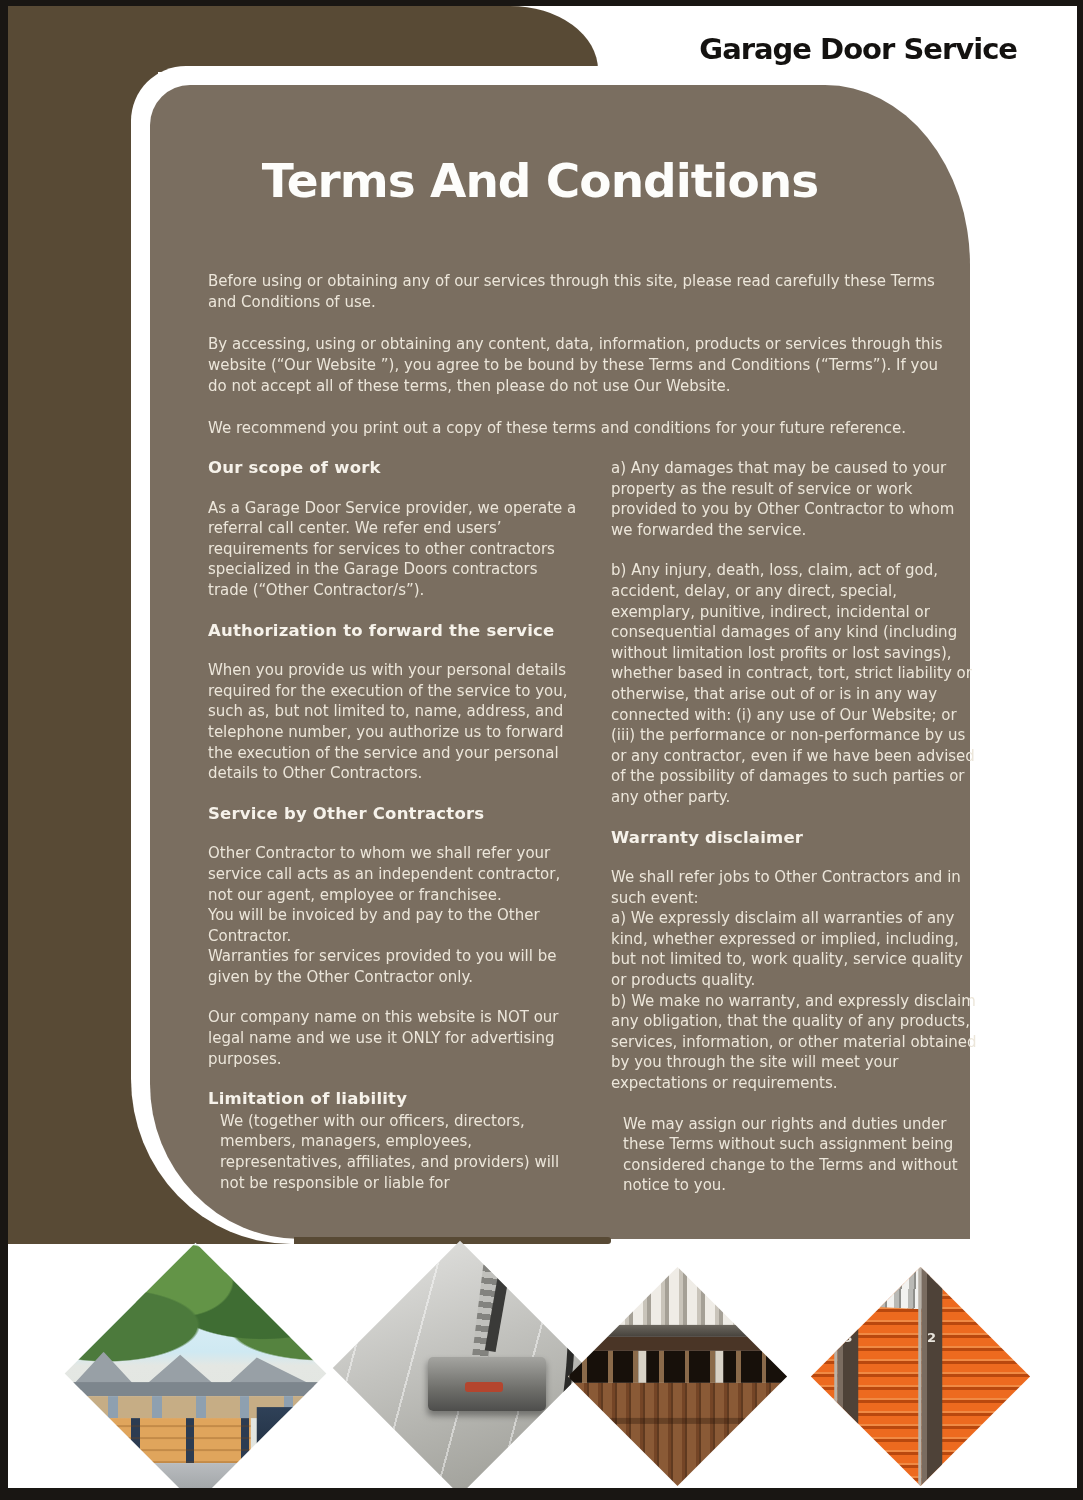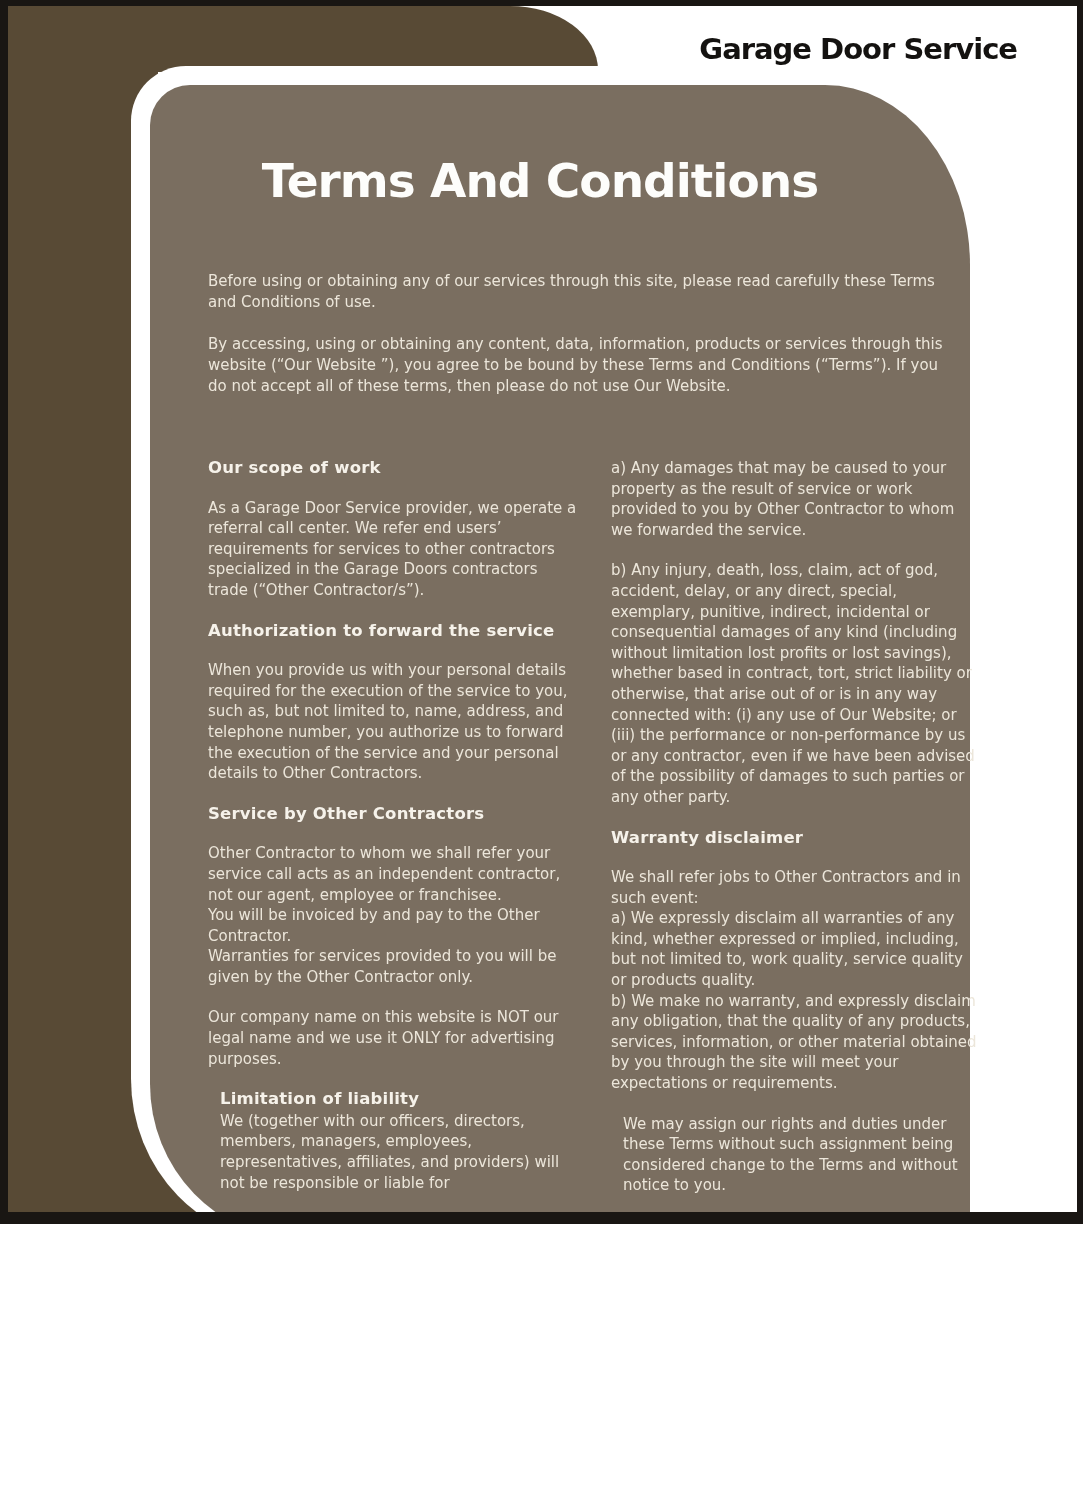--- a/index.html
+++ b/index.html
@@ -1,18 +1,18 @@
 <!DOCTYPE html>
 <html><head>
 <meta charset="utf-8">
 <style>
   html,body{margin:0;padding:0;background:#ffffff;}
   .page{
     position:relative;
-    width:1083px;height:1224px;
+    width:1083px;height:1500px;
     box-sizing:border-box;
     background:#ffffff;
     border:6px solid #191613;
     border-left-width:8px;
     border-bottom-width:12px;
     overflow:hidden;
     font-family:"DejaVu Sans", sans-serif;
   }
   
   .brown-top{
@@ -72,21 +72,21 @@
   .cols{
     position:absolute;left:58px;top:373px;width:772px;
     display:flex;gap:34px;
     color:#ece6da;font-size:15px;line-height:20.6px;
   }
   .col{width:371px;}
   .col h3{
     margin:0 0 19px;font-size:16.5px;font-weight:700;color:#f6f2ea;
     letter-spacing:.2px;
   }
-  .col h3.tight{margin:0 12px 1px;}
+  .col h3.tight{margin:0 0 1px;}
   .col p{margin:0 0 20px;white-space:pre-line;}
   .col p.tight{margin:0 12px 6px;}
   
   .diamond{
     position:absolute;z-index:6;overflow:hidden;
     transform:rotate(45deg);
   }
   .diamond .art{
     position:absolute;left:-25%;top:-25%;width:150%;height:150%;
     transform:rotate(-45deg);
@@ -171,20 +171,21 @@
 
   <div class="logo">Garage Door Service</div>
 
   <div class="panel">
     <div class="panel-inner">
       <div class="title">Terms And Conditions</div>
 
       <div class="intro">
         <p>Before using or obtaining any of our services through this site, please read carefully these Terms and Conditions of use.</p>
         <p>By accessing, using or obtaining any content, data, information, products or services through this website (“Our Website ”), you agree to be bound by these Terms and Conditions (“Terms”). If you do not accept all of these terms, then please do not use Our Website.</p>
+        <p>We recommend you print out a copy of these terms and conditions for your future reference.</p>
       </div>
 
       <div class="cols">
         <div class="col" id="col-left">
             <h3>Our scope of work</h3>
             <p>As a Garage Door Service provider, we operate a referral call center. We refer end users’ requirements for services to other contractors specialized in the Garage Doors contractors trade (“Other Contractor/s”).</p>
             <h3>Authorization to forward the service</h3>
             <p>When you provide us with your personal details required for the execution of the service to you, such as, but not limited to, name, address, and telephone number, you authorize us to forward the execution of the service and your personal details to Other Contractors.</p>
             <h3>Service by Other Contractors</h3>
             <p>Other Contractor to whom we shall refer your service call acts as an independent contractor, not our agent, employee or franchisee.

